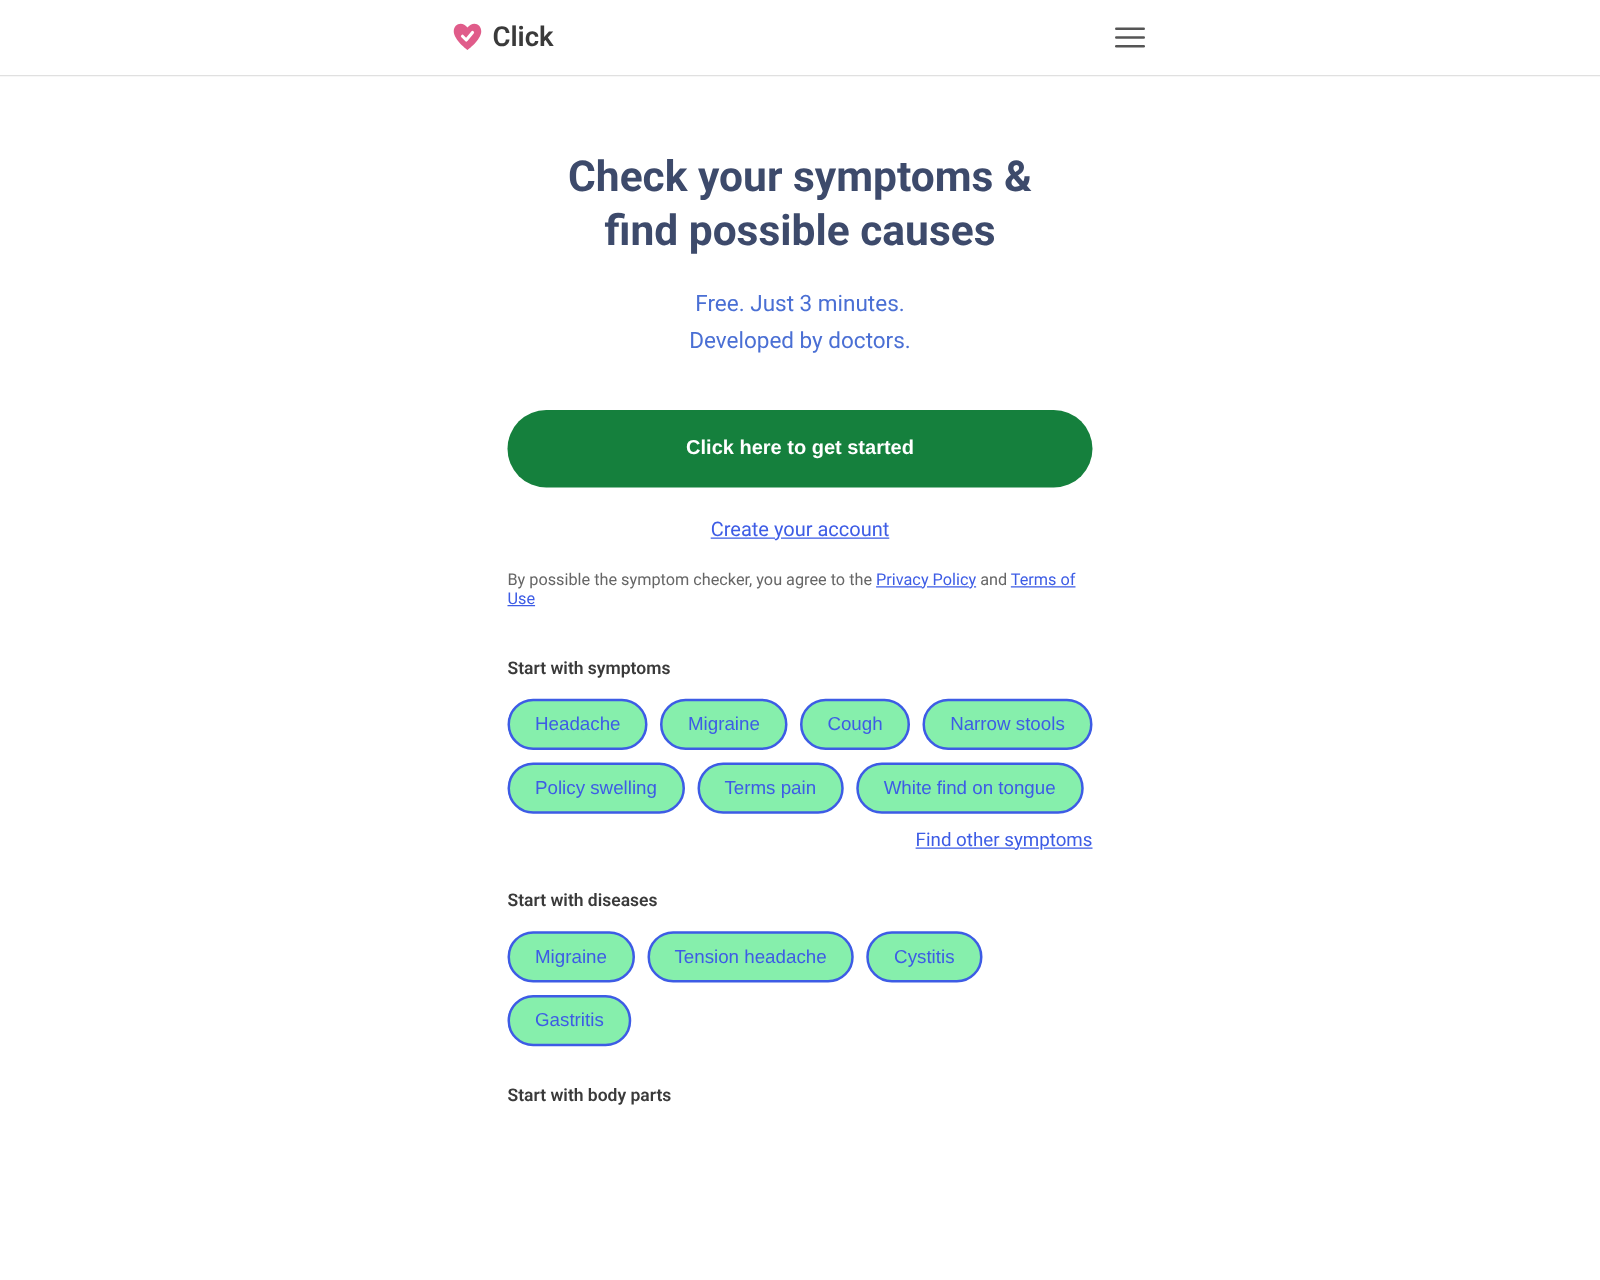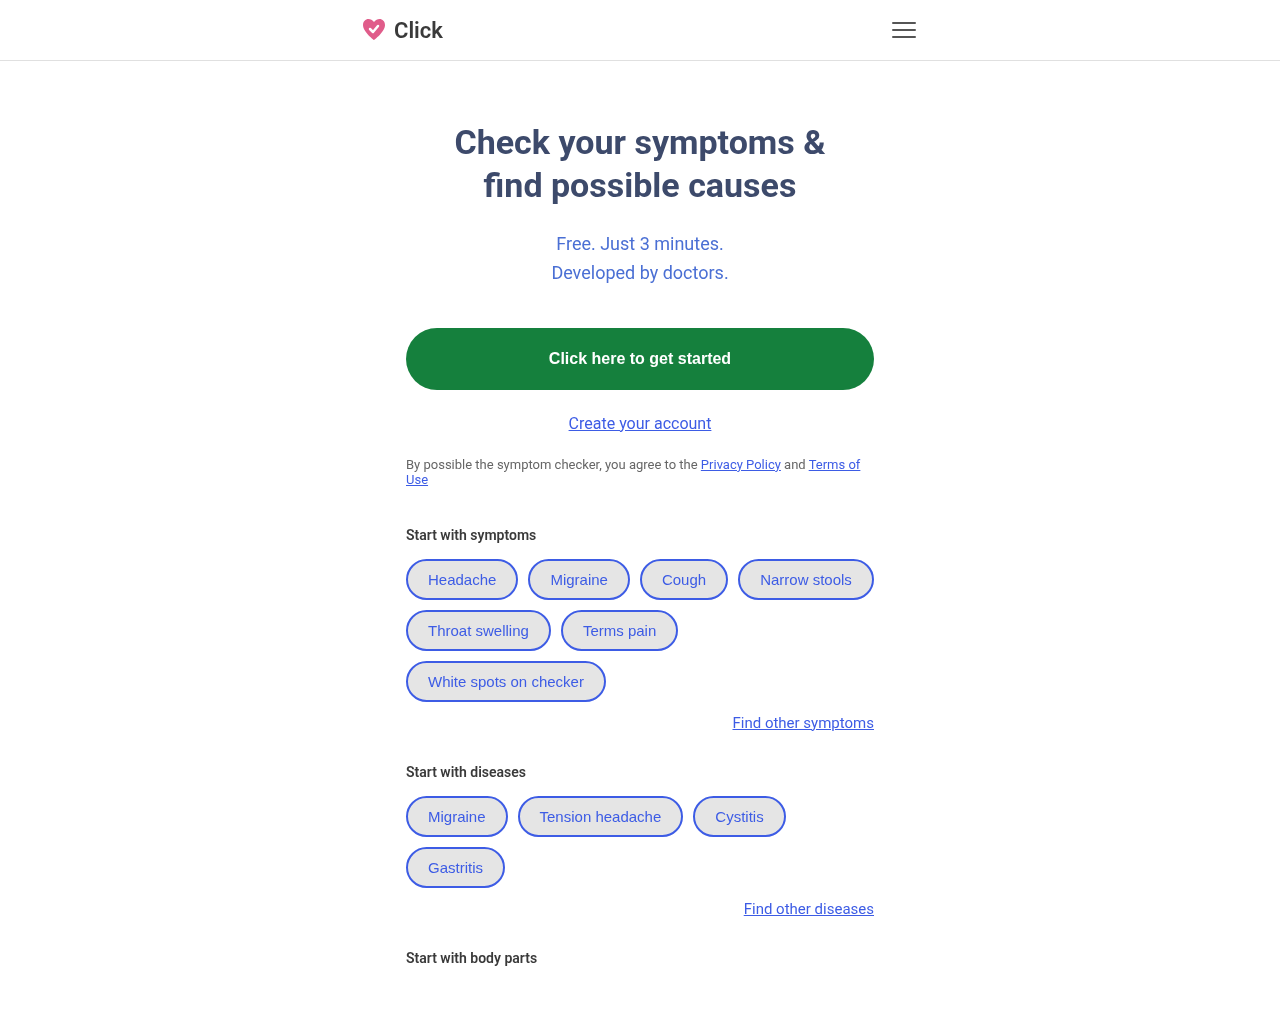--- a/index.html
+++ b/index.html
@@ -144,21 +144,21 @@
 
     .tag-pill {
       display: inline-block;
       padding: 10px 20px;
       border: 2px solid #3d5ce5;
       border-radius: 50px;
       color: #3d5ce5;
       font-size: 15px;
       font-weight: 500;
       cursor: pointer;
-      background: #e5e5e5;
+      background: #86efac;
     }
 
     .find-more-link {
       display: block;
       text-align: right;
       color: #3d5ce5;
       font-size: 15px;
       text-decoration: underline;
       cursor: pointer;
       margin-top: 8px;
@@ -210,38 +210,37 @@
 
   
   <div class="section">
     <h2 class="section-title">Start with symptoms</h2>
     <div class="tags-container">
 
     <button class="tag-pill">Headache</button>
         <button class="tag-pill">Migraine</button>
         <button class="tag-pill">Cough</button>
         <button class="tag-pill">Narrow stools</button>
-        <button class="tag-pill">Throat swelling</button>
+        <button class="tag-pill">Policy swelling</button>
         <button class="tag-pill">Terms pain</button>
-        <button class="tag-pill">White spots on checker</button>
+        <button class="tag-pill">White find on tongue</button>
       </div>
     <a class="find-more-link">Find other symptoms</a>
   </div>
 
   
   <div class="section">
     <h2 class="section-title">Start with diseases</h2>
     <div class="tags-container">
 
     <button class="tag-pill">Migraine</button>
         <button class="tag-pill">Tension headache</button>
         <button class="tag-pill">Cystitis</button>
         <button class="tag-pill">Gastritis</button>
       </div>
-    <a class="find-more-link">Find other diseases</a>
   </div>
 
   
   <div class="section">
     <h2 class="section-title">Start with body parts</h2>
   </div>
 
 </main>
 
 </body></html>

